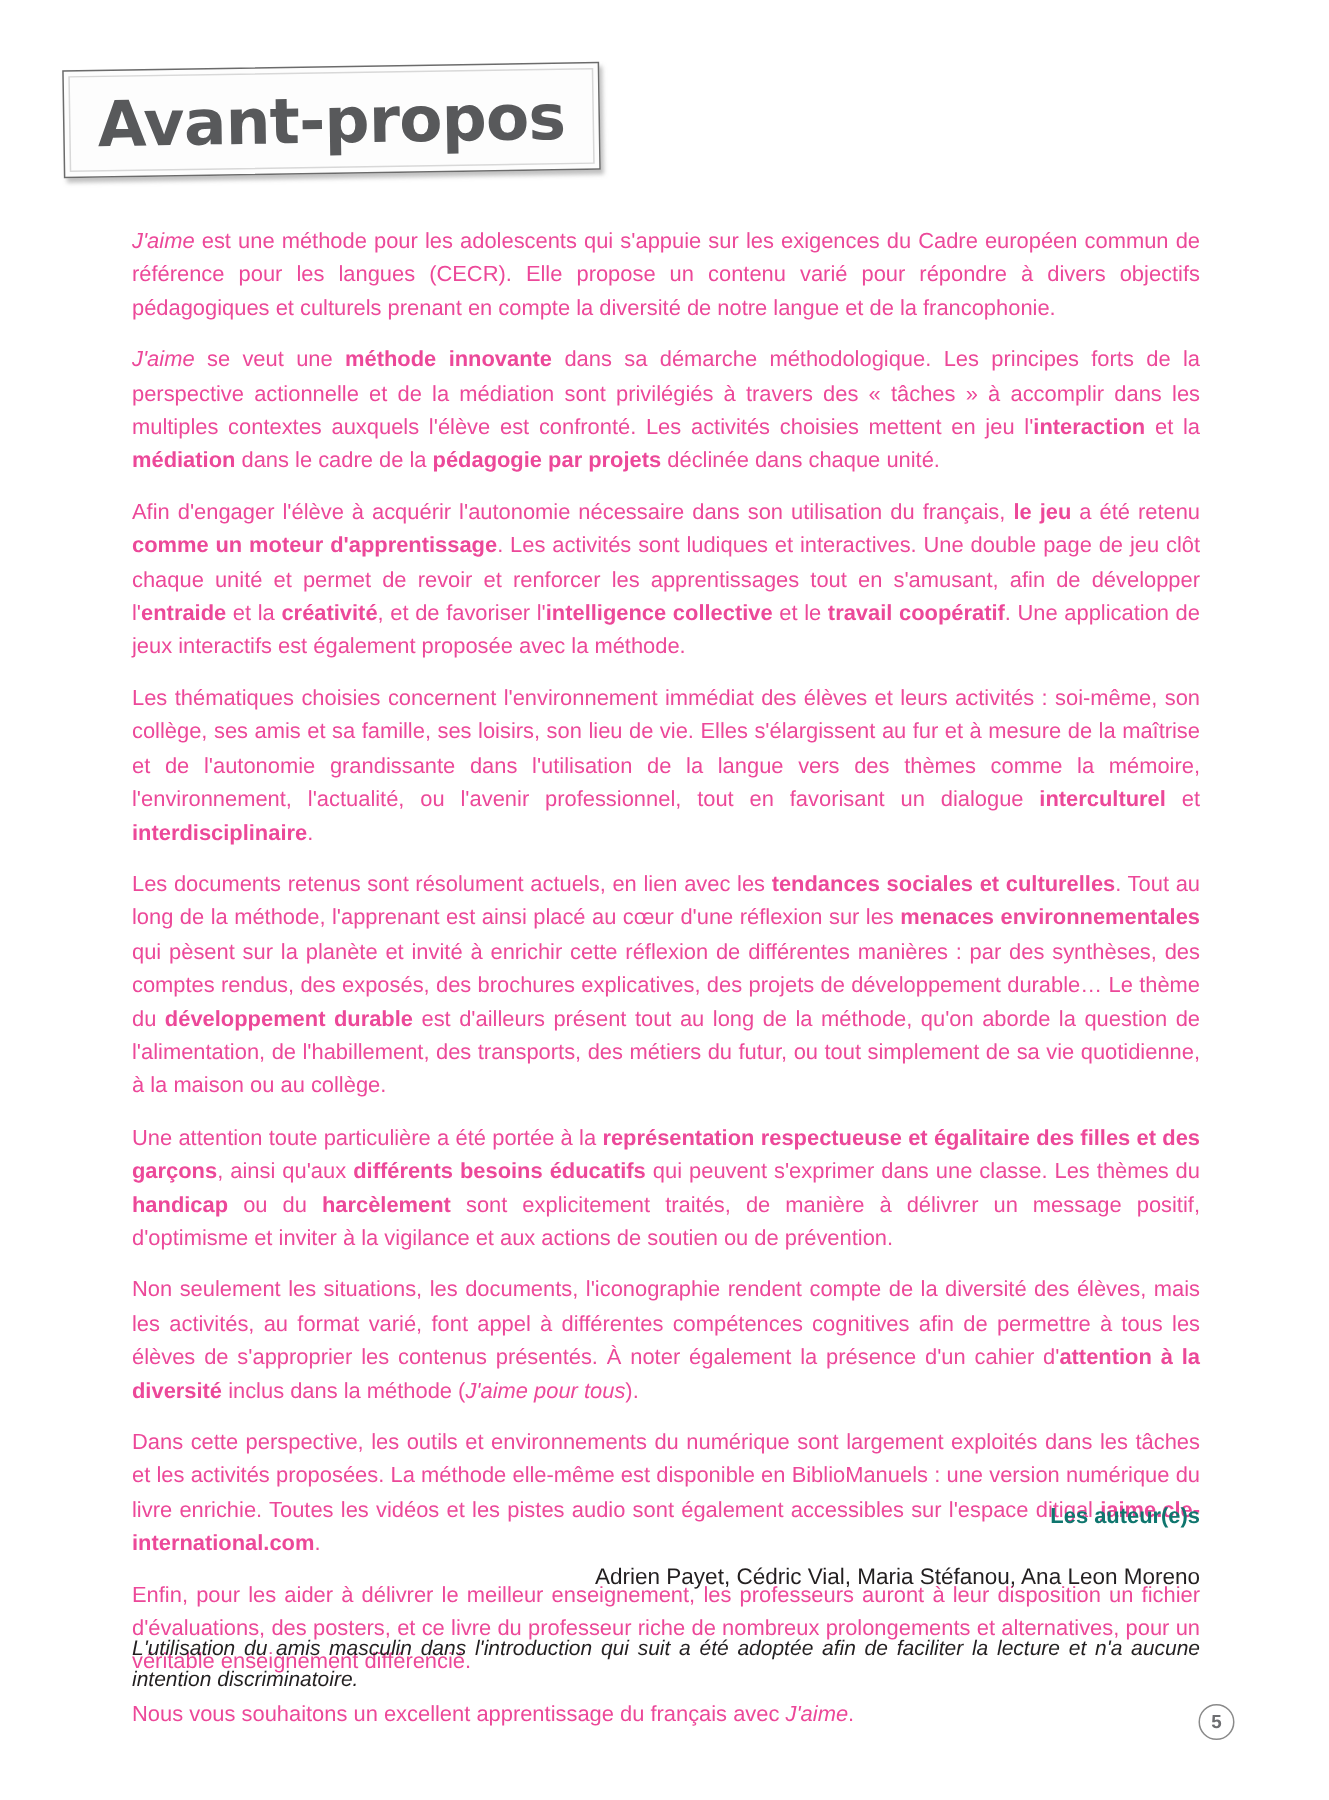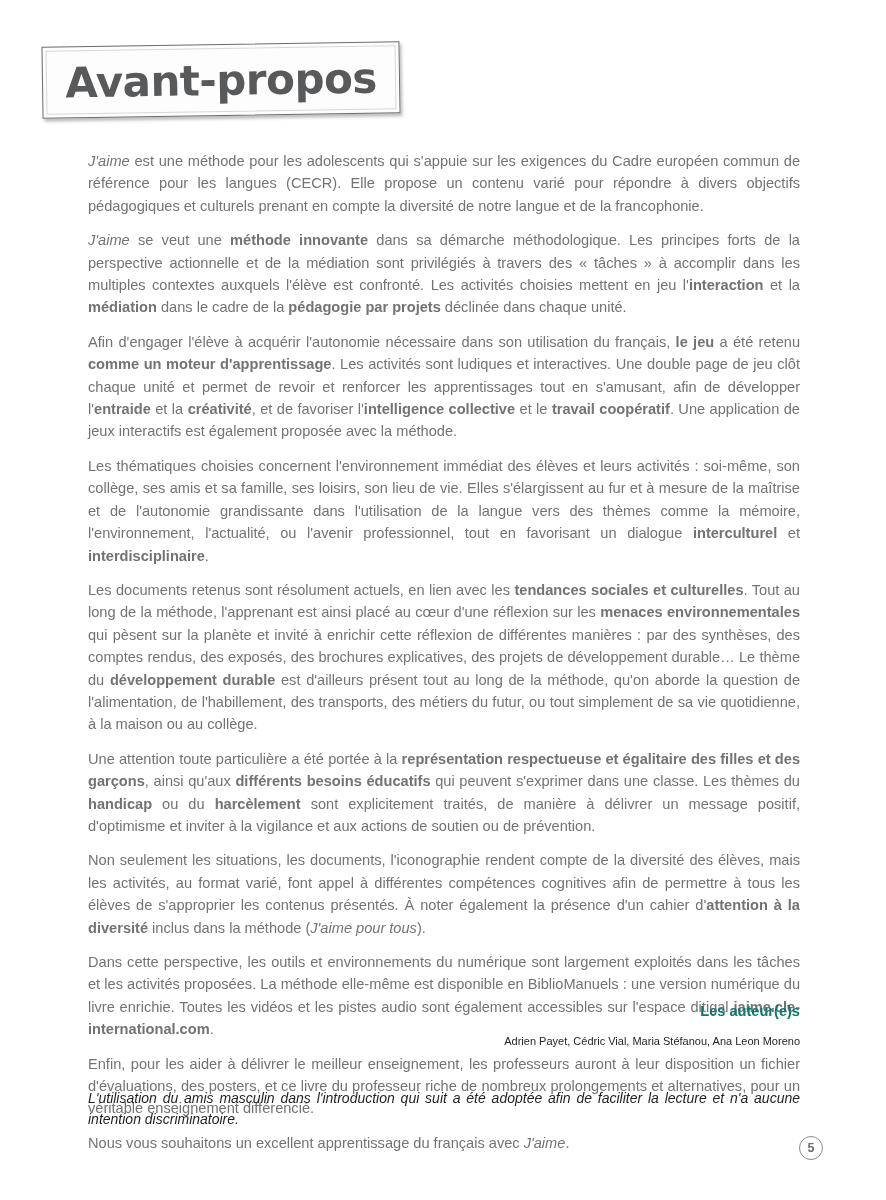--- a/index.html
+++ b/index.html
@@ -63,44 +63,44 @@
     left: 88px;
     top: 150px;
     width: 712px;
   }
   .para {
     margin: 0 0 12px 0;
     font-size: 14.6px;
     line-height: 22.4px;
     text-align: justify;
     text-justify: inter-word;
-    color: #737373;
+    color: #ec4899;
   }
   .para b { font-weight: bold; }
   .para i { font-style: italic; }
 
   
   #signature {
     position: absolute;
     left: 88px;
     top: 1000px;
     width: 712px;
   }
   #authors-title {
     text-align: right;
     font-size: 14.6px;
     font-weight: bold;
     line-height: 22.4px;
     color: #0f766e;
   }
   #authors-names {
     text-align: right;
-    font-size: 11px;
+    font-size: 15px;
     line-height: 22.4px;
-    margin-top: 8px;
+    margin-top: 19px;
     color: #231f20;
   }
 
   
   #footnote {
     position: absolute;
     left: 88px;
     top: 1088px;
     width: 712px;
     font-size: 14px;

